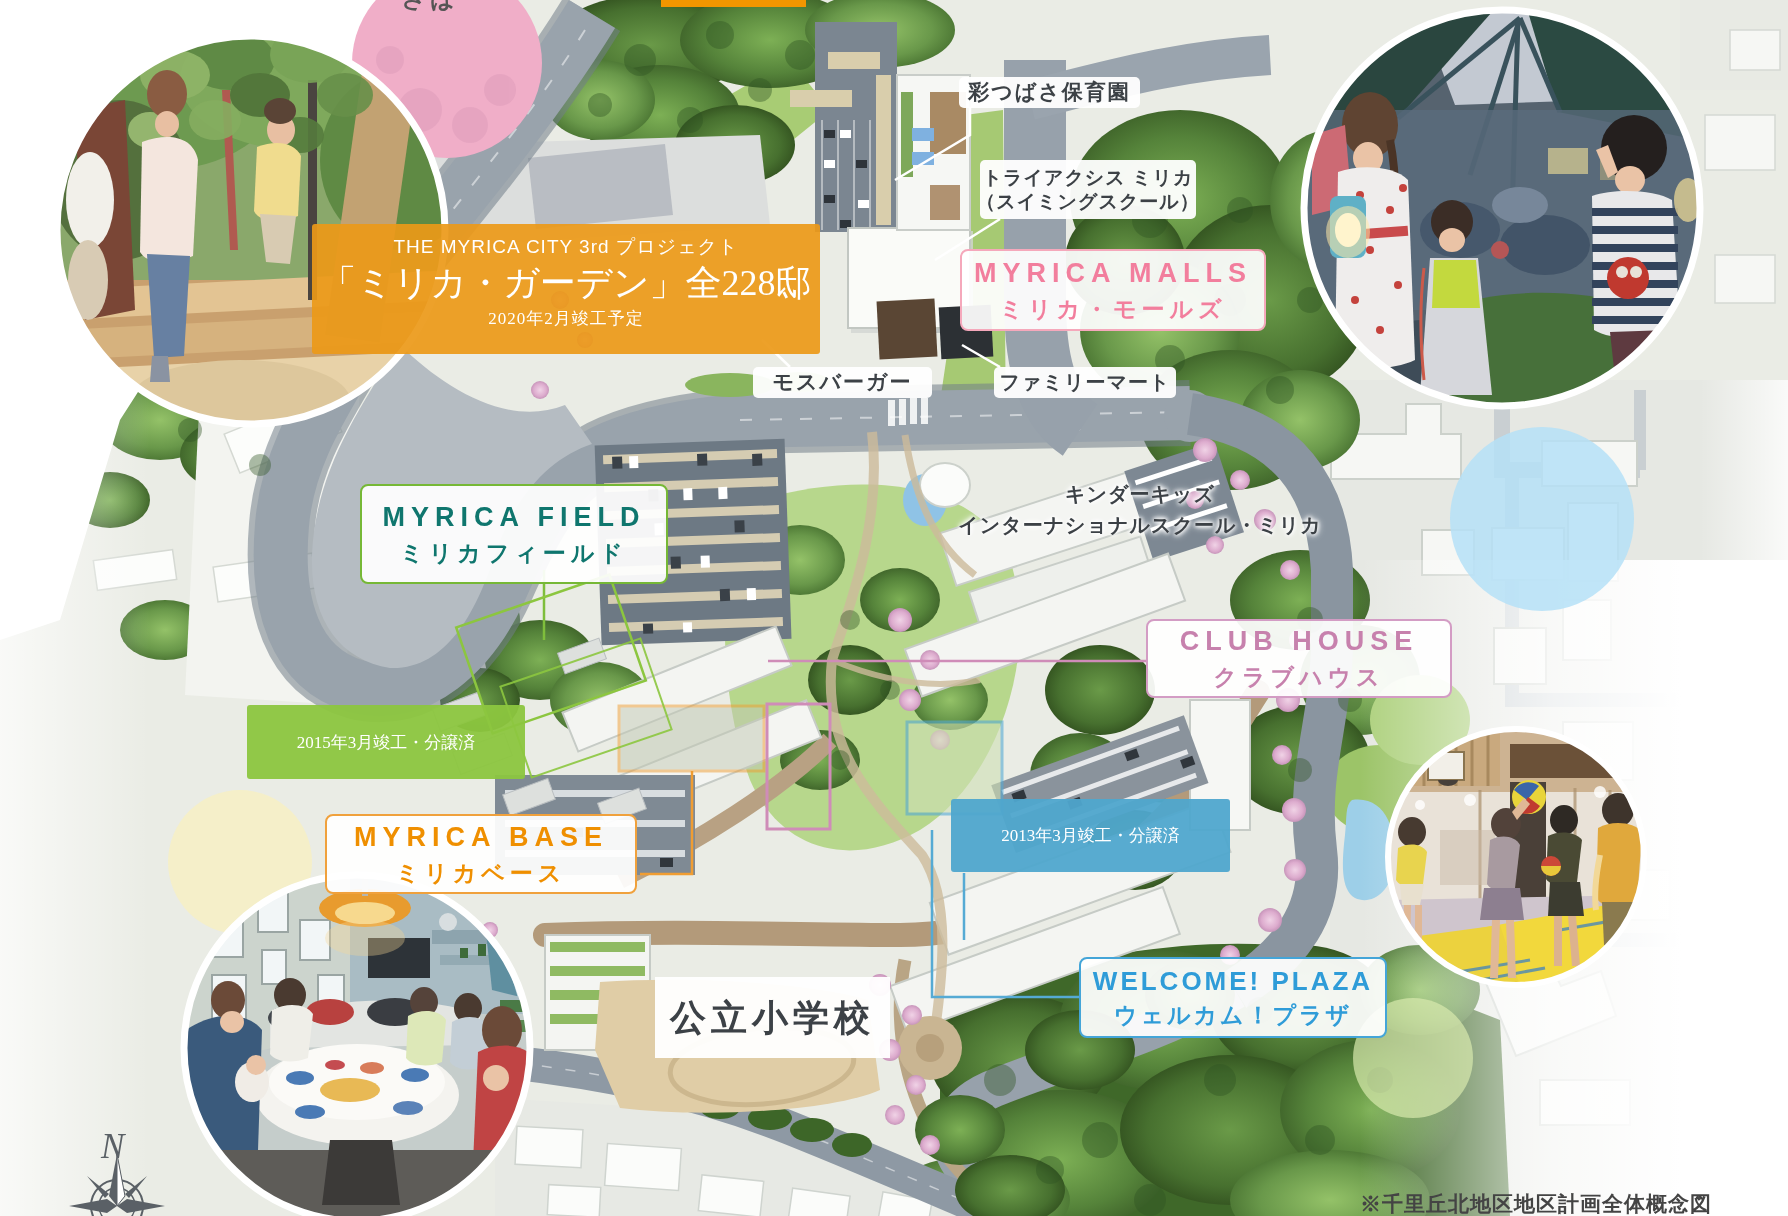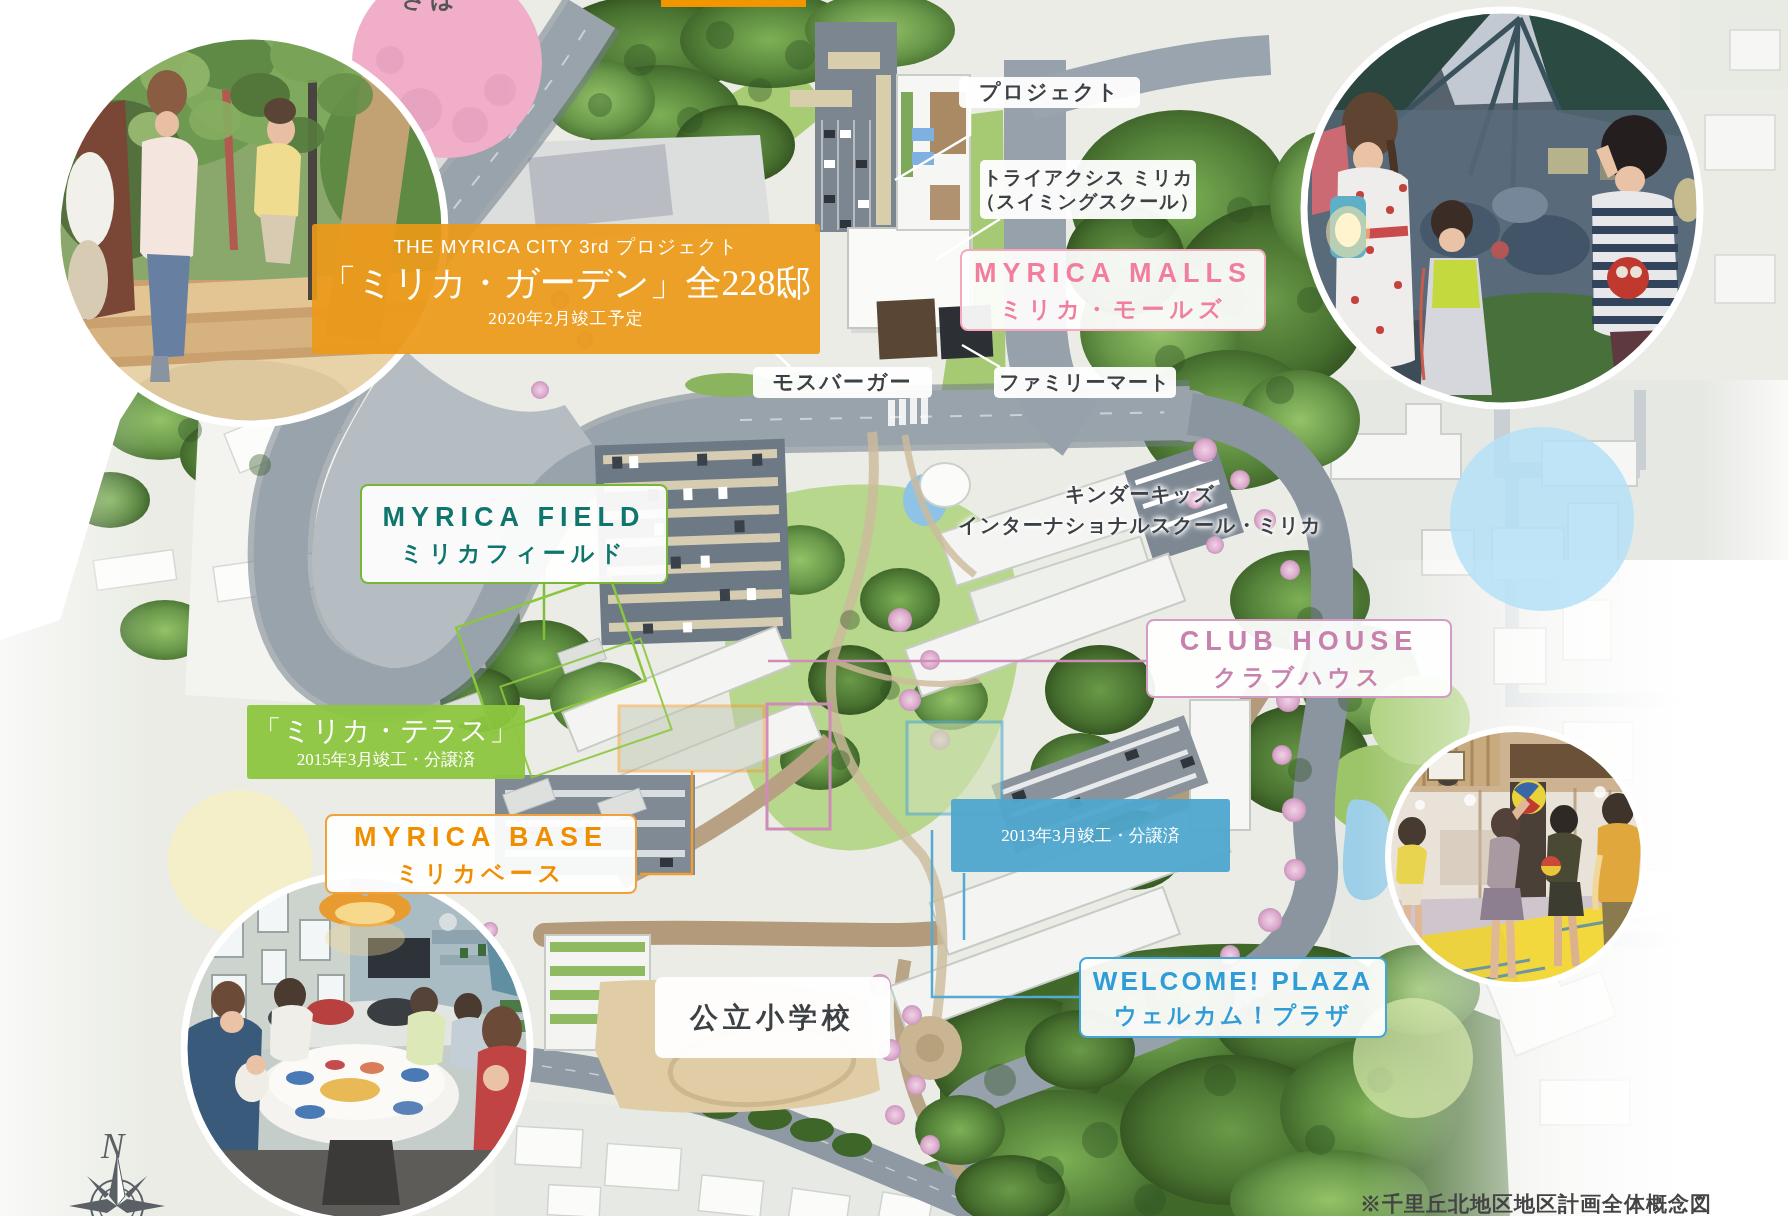--- a/index.html
+++ b/index.html
@@ -788,21 +788,21 @@
 <div class="lb" style="left:385px;top:-16px;width:90px;font-size:24px;color:#555;font-weight:bold;letter-spacing:4px">さは</div>
 
 <div class="lb" style="left:661px;top:0;width:145px;height:7px;background:#f29600"></div>
 
 <div class="lb sbox" style="left:312px;top:224px;width:508px;height:130px;background:rgba(235,153,24,.92);padding-bottom:14px">
 <div style="font-size:19px;letter-spacing:1px">THE MYRICA CITY 3rd プロジェクト</div>
 <div class="serif" style="font-size:36px;margin-top:3px;letter-spacing:0px">「ミリカ・ガーデン」全228邸</div>
 <div class="serif" style="font-size:17px;margin-top:2px;letter-spacing:1px">2020年2月竣工予定</div>
 </div>
 
-<div class="lb wbox" style="left:959px;top:77px;width:181px;height:31px">プロジェクト</div>
+<div class="lb wbox" style="left:959px;top:77px;width:181px;height:31px">彩つばさ保育園</div>
 
 <div class="lb wbox" style="left:980px;top:160px;width:216px;height:59px;font-size:19px;letter-spacing:1px">トライアクシス ミリカ<br>（スイミングスクール）</div>
 
 <div class="lb obox" style="left:960px;top:249px;width:306px;height:82px;border:2px solid #f5a8bb;color:#f27e9d">
 <div class="en">MYRICA MALLS</div>
       <div class="jp">ミリカ・モールズ</div>
 </div>
 
 <div class="lb wbox" style="left:753px;top:367px;width:179px;height:31px">モスバーガー</div>
 
@@ -814,33 +814,32 @@
 </div>
 
 <div class="lb obox" style="left:1146px;top:619px;width:306px;height:79px;border:2px solid #d39cc4;color:#c781ad">
 <div class="en">CLUB HOUSE</div>
       <div class="jp">クラブハウス</div>
 </div>
 
 <div class="lb" style="left:890px;top:479px;width:500px;font-size:20px;font-weight:bold;color:#3c4146;letter-spacing:1px;text-shadow:0 0 4px #fff,0 0 4px #fff,0 0 6px #fff,0 0 8px #fff;line-height:1.55">キンダーキッズ<br>インターナショナルスクール・ミリカ</div>
 
 <div class="lb sbox" style="left:247px;top:705px;width:278px;height:74px;background:rgba(140,198,63,.95)">
-<div class="serif" style="font-size:28px;letter-spacing:1px">「ミリカ・テラス」</div>
 <div class="serif" style="font-size:17px;margin-top:1px">2015年3月竣工・分譲済</div>
 </div>
 
 <div class="lb obox" style="left:325px;top:814px;width:312px;height:80px;border:2.5px solid #f0a13c;color:#ef8f00">
 <div class="en">MYRICA BASE</div>
       <div class="jp">ミリカベース</div>
 </div>
 
 <div class="lb sbox" style="left:951px;top:799px;width:279px;height:73px;background:rgba(79,167,205,.95)">
 <div class="serif" style="font-size:17px;margin-top:1px">2013年3月竣工・分譲済</div>
 </div>
 
-<div class="lb wbox" style="left:655px;top:977px;width:235px;height:81px;font-size:28px;letter-spacing:5px;border-radius:8px">公立小学校</div>
+<div class="lb wbox" style="left:655px;top:977px;width:235px;height:81px;font-size:36px;letter-spacing:5px;border-radius:0">公立小学校</div>
 
 <div class="lb obox" style="left:1079px;top:957px;width:308px;height:81px;border:2.5px solid #44a5d8;color:#2f9cd8">
 <div class="en" style="font-size:26px;letter-spacing:3px">WELCOME! PLAZA</div>
       <div class="jp" style="font-size:23px;letter-spacing:3px">ウェルカム！プラザ</div>
 </div>
 
 <div class="lb" style="left:1346px;top:1191px;width:380px;font-size:21px;color:#444;font-weight:bold;letter-spacing:1px">※千里丘北地区地区計画全体概念図</div>
 </div>
 </body></html>

